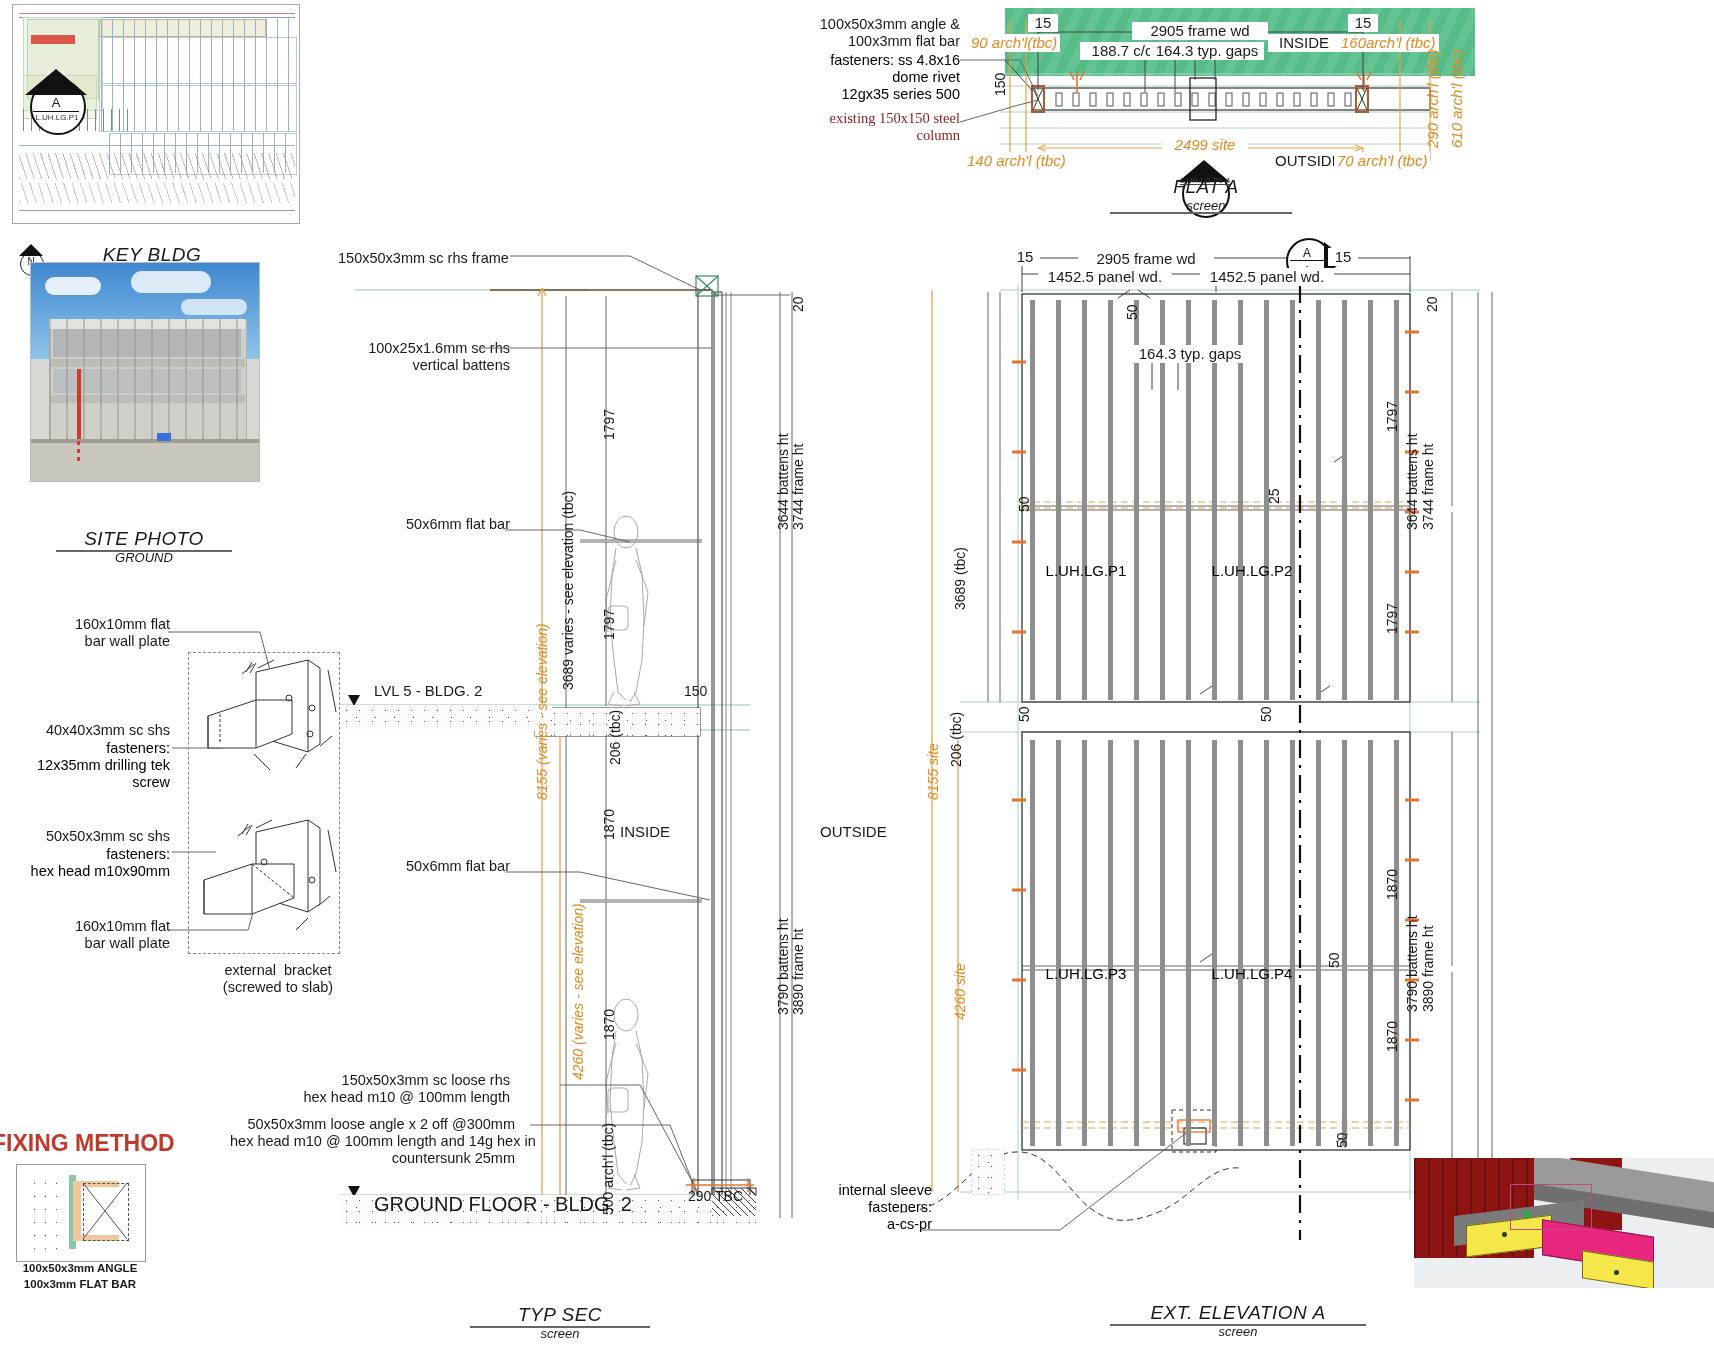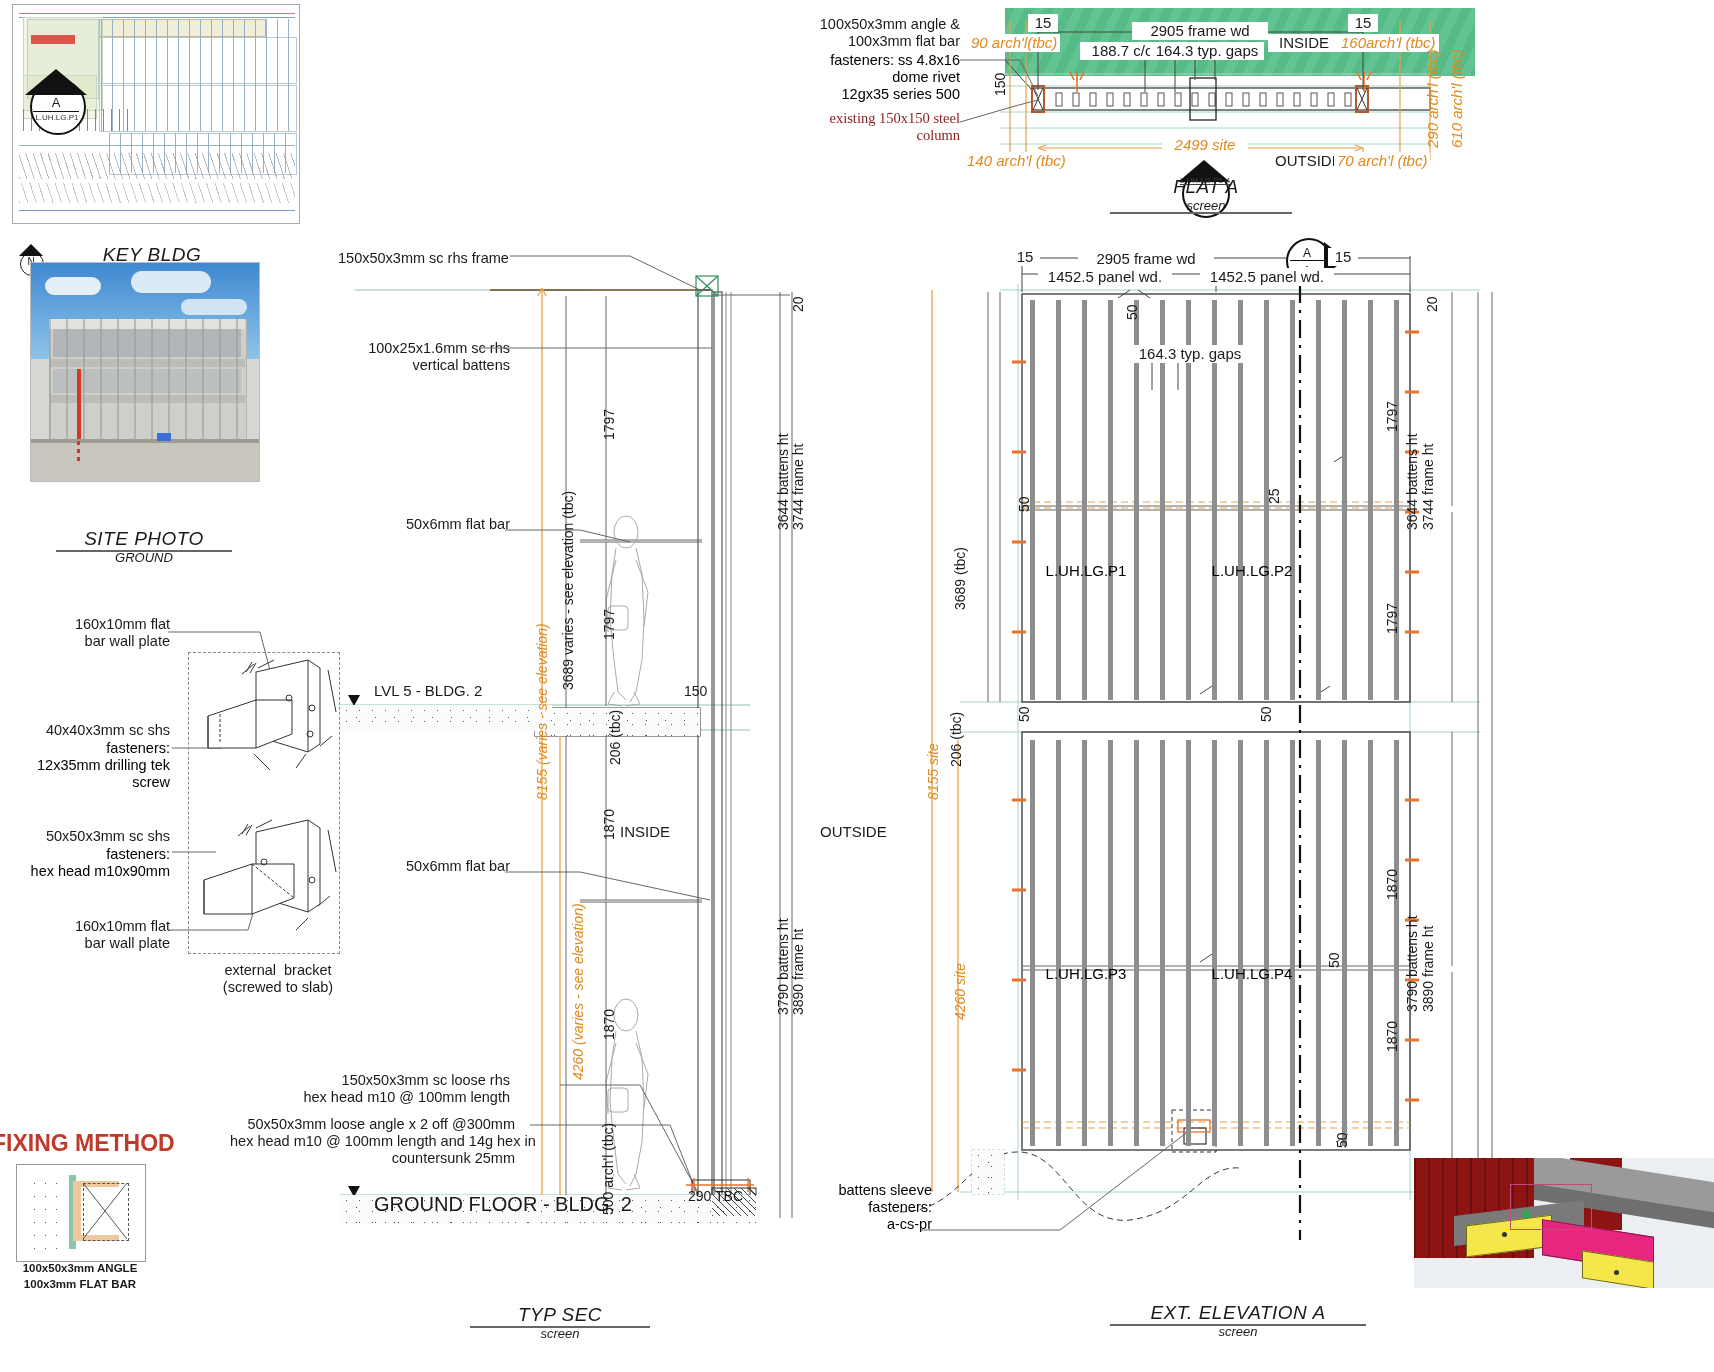--- a/index.html
+++ b/index.html
@@ -649,21 +649,21 @@
 <div class="t rot90" style="left:952px;top:610px;font-size:14px;">3689 (tbc)</div>
 <div class="t rot90" style="left:948px;top:767px;font-size:14px;">206 (tbc)</div>
 <div class="t ital orng rot90" style="left:925px;top:800px;font-size:14px;">8155 site</div>
 <div class="t ital orng rot90" style="left:952px;top:1020px;font-size:14px;">4260 site</div>
 
 <div class="t red c" style="left:1006px;top:562px;width:160px;font-size:15px;">L.UH.LG.P1</div>
 <div class="t red c" style="left:1172px;top:562px;width:160px;font-size:15px;">L.UH.LG.P2</div>
 <div class="t red c" style="left:1006px;top:965px;width:160px;font-size:15px;">L.UH.LG.P3</div>
 <div class="t red c" style="left:1172px;top:965px;width:160px;font-size:15px;">L.UH.LG.P4</div>
 
-<div class="t red r" style="left:820px;top:1182px;width:112px;font-size:14.5px;">battens sleeve
+<div class="t red r" style="left:820px;top:1182px;width:112px;font-size:14.5px;">internal sleeve
 fasteners:
 a-cs-pr</div>
 
 <div class="t ttl c" style="left:1118px;top:1302px;width:240px;">EXT. ELEVATION A</div>
 <div class="ulbar" style="left:1110px;top:1324px;width:256px;"></div>
 <div class="t sub c" style="left:1118px;top:1324px;width:240px;">screen</div>
 
 <div class="abs" style="left:1414px;top:1158px;width:300px;height:130px;background:#eceff1;overflow:hidden;">
   <div class="abs" style="left:0;top:0;width:120px;height:100px;background:#8e1414;"></div>
   <div class="abs" style="left:0;top:0;width:120px;height:100px;

